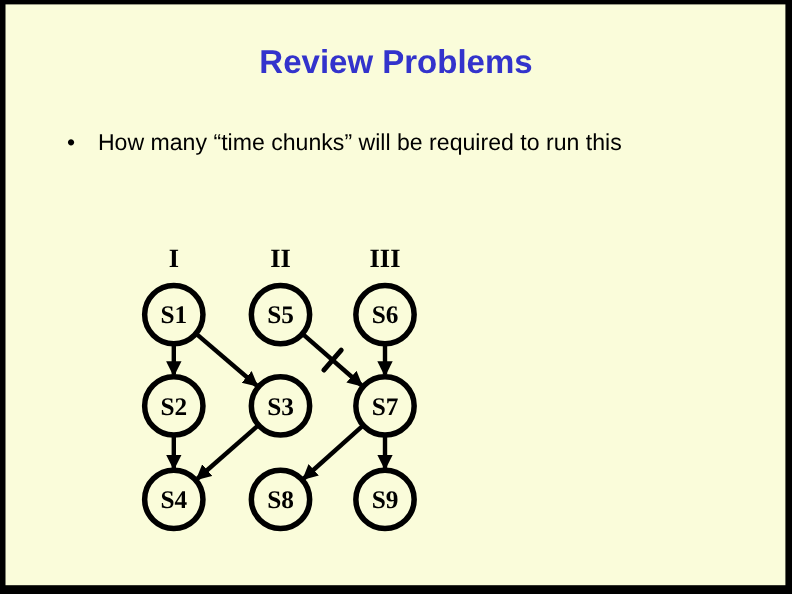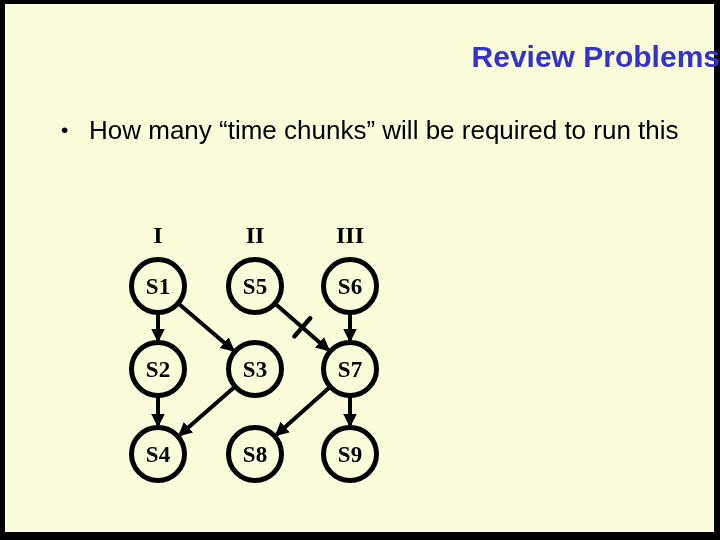--- a/index.html
+++ b/index.html
@@ -13,39 +13,39 @@
   .slide {
     position: absolute;
     left: 5px; top: 4px;
     width: 709px; height: 528px;
     background: #FAFCDA;
   }
   .title {
     position: absolute;
     left: 0; top: 40px;
     width: 100%;
-    text-align: right;
+    text-align: center;
     font-size: 30px;
     font-weight: bold;
     color: #3333CC;
   }
   .bullet-row {
     position: absolute;
     left: 61px; top: 116px;
     display: flex;
     align-items: flex-start;
   }
   .bullet-marker {
     width: 28px;
     font-size: 21px;
     line-height: 28px;
     color: #000000;
   }
   .bullet-text {
-    font-size: 26px;
+    font-size: 21px;
     line-height: 28px;
     color: #000000;
   }
   #diagram {
     position: absolute;
     left: 0; top: 0;
     width: 720px; height: 540px;
   }
   #diagram .edge  { stroke: #000000; stroke-width: 4; }
   #diagram .tick  { stroke: #000000; stroke-width: 4.5; stroke-linecap: round; }

